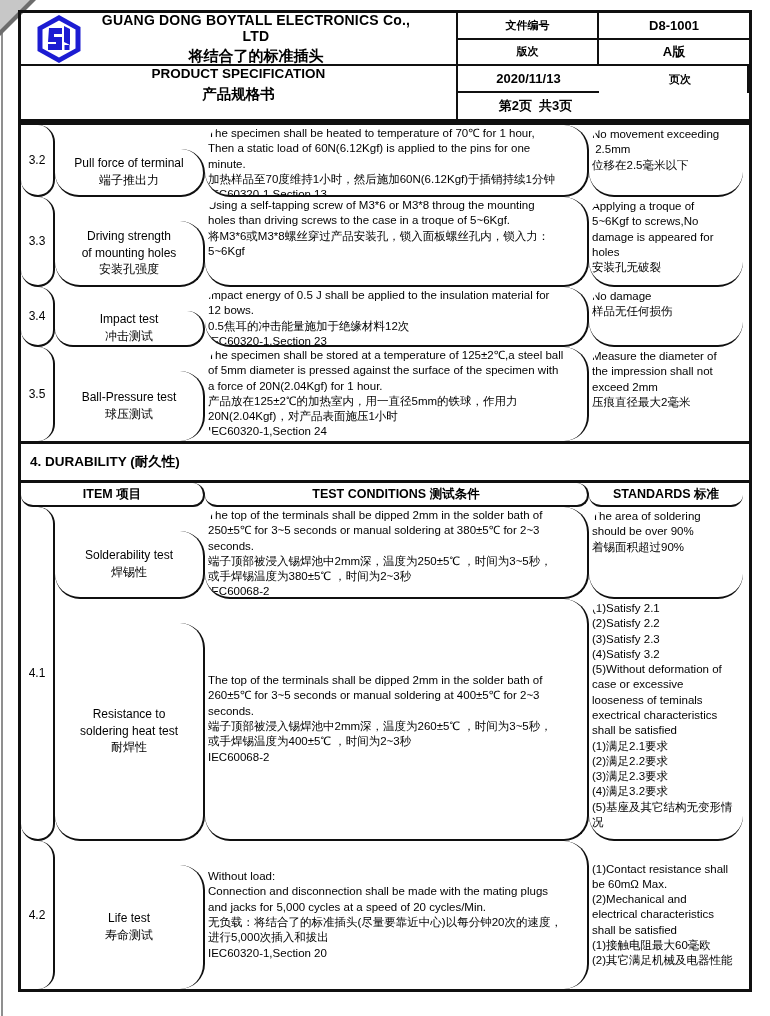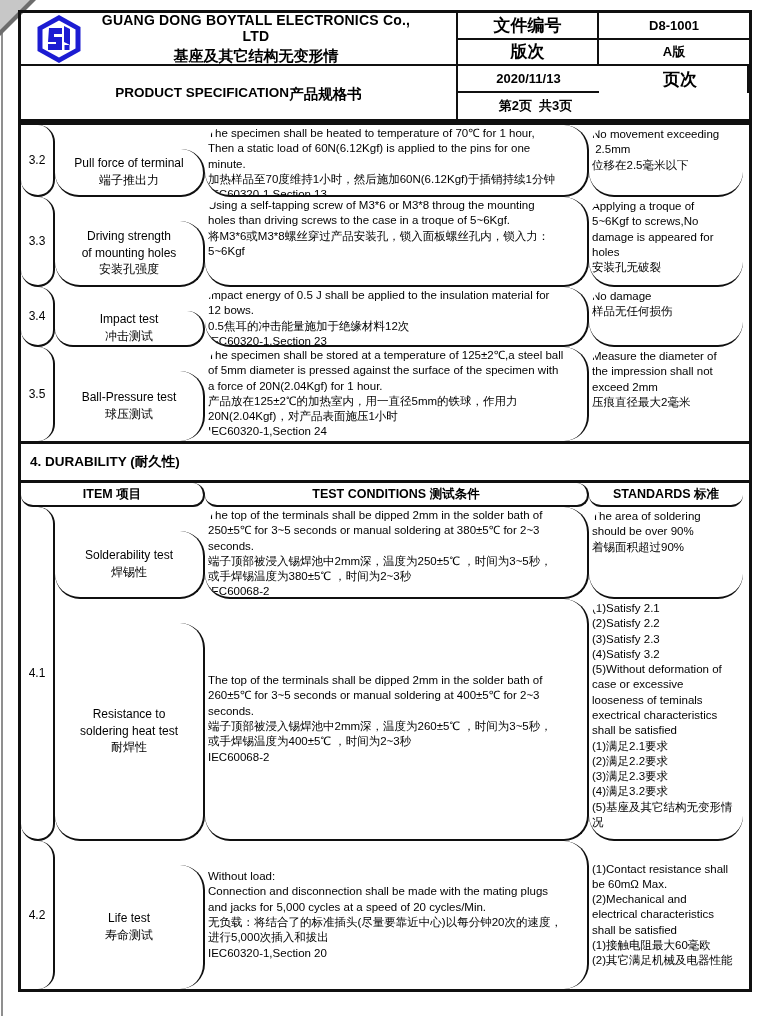--- a/index.html
+++ b/index.html
@@ -22,22 +22,22 @@
   
   .header-table {
     display:grid;
     grid-template-columns:437px 141px 150px;
     grid-template-rows:repeat(4, 26.5px);
     border:3px solid #101010;
     width:734px;
   }
   .hc { border-right:2px solid #101010; border-bottom:2px solid #101010; overflow:hidden; }
   .company-cell { grid-column:1; grid-row:1/3; display:flex; align-items:center; }
-  .title-cell   { grid-column:1; grid-row:3/5; display:flex; flex-direction:row; align-items:center; justify-content:center; border-bottom:none; }
-  .hlabel { display:flex; align-items:center; justify-content:center; font-weight:bold; font-size:17px; }
+  .title-cell   { grid-column:1; grid-row:3/5; display:flex; flex-direction:column; align-items:center; justify-content:flex-start; border-bottom:none; }
+  .hlabel { display:flex; align-items:center; justify-content:center; font-weight:bold; font-size:11px; }
   .hvalue { display:flex; align-items:center; justify-content:center; font-weight:bold; font-size:13px; border-right:none; white-space:pre-wrap; }
   .hr4 { border-bottom:none;margin-left:14px; }
   .logo-box { margin:0 8px 0 9px; width:58px; height:50px; flex:0 0 auto; }
   .company-names { flex:1; text-align:center; padding-right:40px; }
   .company-en { font-weight:bold; font-size:14px; letter-spacing:0.2px; }
   .company-cn { font-weight:bold; font-size:15px; margin-top:3px; }
   .title-en { font-weight:bold; font-size:13.5px; }
   .title-cn { font-weight:bold; font-size:14.5px; margin-top:4px; }
 
   
@@ -85,21 +85,21 @@
         <svg viewBox="0 0 100 100" width="58" height="50">
           <polygon points="50,2 93,26 93,74 50,98 7,74 7,26" fill="#1c1cd2"></polygon>
           <polygon points="50,13 83,31 83,69 50,87 17,69 17,31" fill="#ffffff"></polygon>
           <path d="M30,28 L56,28 L56,40 L40,40 L40,46 L56,46 L56,72 L28,72 L28,60 L44,60 L44,56 L28,56 Z" fill="#1c1cd2"></path>
           <polygon points="60,24 72,30 72,62 60,56" fill="#1c1cd2"></polygon>
           <rect x="61" y="62" width="10" height="10" fill="#1c1cd2"></rect>
         </svg>
       </div>
       <div class="company-names">
         <div class="company-en">GUANG DONG BOYTALL ELECTRONICS Co., LTD</div>
-        <div class="company-cn">基座及其它结构无变形情</div>
+        <div class="company-cn">将结合了的标准插头</div>
       </div>
     </div>
     <div class="hc hlabel">文件编号</div>
     <div class="hc hvalue">D8-1001</div>
     <div class="hc hlabel">版次</div>
     <div class="hc hvalue">A版</div>
     <div class="hc title-cell">
       <div class="title-en">PRODUCT SPECIFICATION</div>
       <div class="title-cn">产品规格书</div>
     </div>

